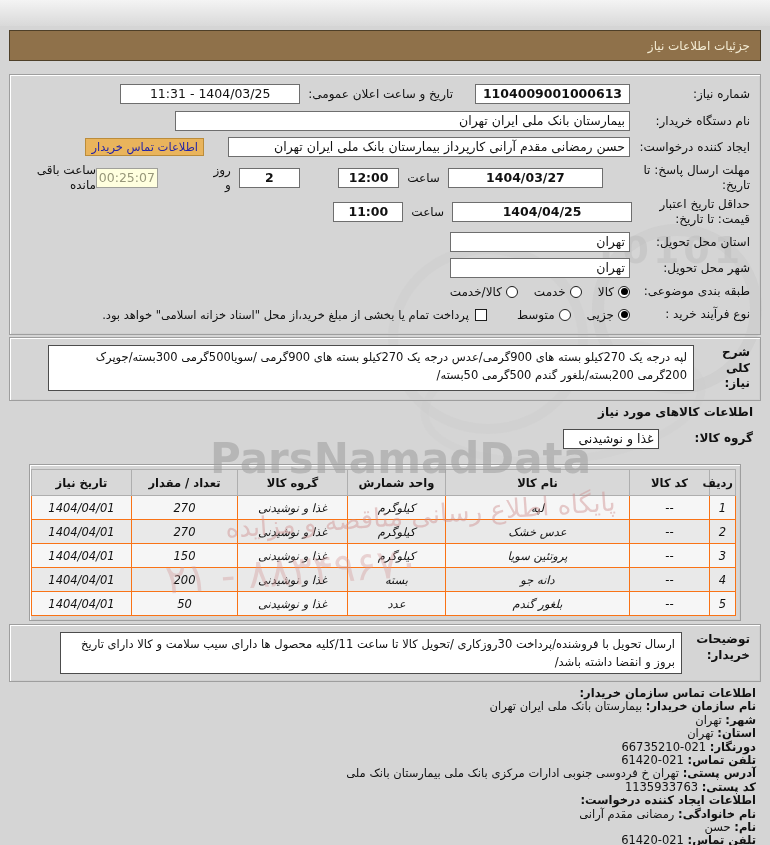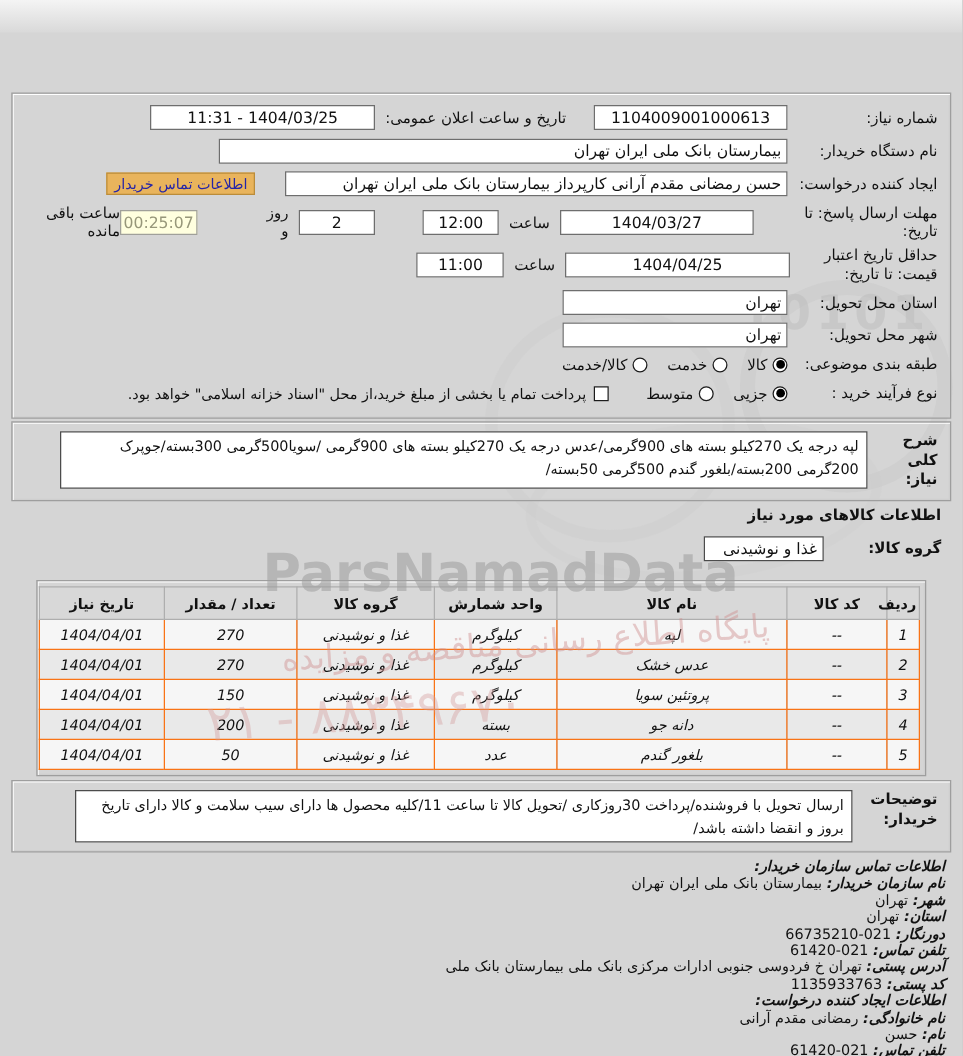--- a/index.html
+++ b/index.html
@@ -14,21 +14,21 @@
   .panel{position:absolute;left:9px;width:752px;border:1px solid #9e9e9e;box-sizing:border-box;
          box-shadow:inset 1px 1px 0 #ffffff, inset -1px -1px 0 #cfcfcf;z-index:3;}
   .p1{top:74px;height:261px;}
   .p2{top:337px;height:64px;display:flex;align-items:flex-start;padding:7px 10px;}
   .p3{top:624px;height:58px;display:flex;align-items:flex-start;padding:7px 10px;}
   .row{position:absolute;right:10px;left:10px;display:flex;align-items:center;}
   .lbl{flex:0 0 120px;line-height:1.25;}
   .lbl2{line-height:1.25;}
   .val{background:#fff;border:1px solid #6e6e6e;box-sizing:border-box;height:20px;line-height:18px;
        padding:0 4px;overflow:hidden;white-space:nowrap;font-size:12.5px;}
-  .ltr{direction:ltr;text-align:center;}
+  .ltr{direction:ltr;text-align:center;font-weight:bold;}
   .rt{text-align:right;}
   .w155{width:155px}.w150{width:180px}.w70{width:70px}.w455{width:455px}.w402{width:402px}.w96{width:96px}
   .countdown{width:72px;background:#ffffdf;border:1px solid #a0a09a;color:#97977a;height:20px;line-height:18px;
              box-sizing:border-box;text-align:center;direction:ltr;font-size:12.5px;}
   .link{background:#e9b45c;border:1px solid #bb8c3a;color:#2525a8;padding:1px 5px;text-decoration:none;
         font-size:11.5px;white-space:nowrap;}
   .radio{display:inline-block;width:12px;height:12px;border-radius:50%;background:#fff;border:1.5px solid #1c1c1c;
          margin-left:4px;vertical-align:-2px;position:relative;box-sizing:border-box;}
   .radio.on::after{content:"";position:absolute;top:1.5px;left:1.5px;right:1.5px;bottom:1.5px;background:#000;border-radius:50%;}
   .checkbox{display:inline-block;width:12px;height:12px;background:#fff;border:1.5px solid #1c1c1c;
@@ -43,21 +43,21 @@
   .tablebox{top:464px;left:29px;width:712px;padding:4px;position:absolute;border:1px solid #9e9e9e;
             box-shadow:inset 1px 1px 0 #ffffff, inset -1px -1px 0 #cfcfcf;box-sizing:border-box;z-index:3;background:transparent;}
   table.goods{width:100%;border-collapse:collapse;table-layout:fixed;font-size:11.5px;}
   table.goods th{background:#d8d8d8;border:1px solid #aeaeae;font-weight:bold;height:25px;padding:0 2px;}
   table.goods td{background:#f6f6f6;border:1px solid #f97316;height:23px;text-align:center;padding:0 2px;
                  overflow:hidden;white-space:nowrap;font-style:italic;}
   table.goods tr.alt td{background:#e9e9e9;}
   td.ltrcell{direction:ltr;}
   
   .contact{position:absolute;top:687px;right:14px;left:10px;font-size:11.5px;line-height:13.4px;z-index:3;}
-  .cline .cl-label{font-weight:bold;font-style:italic;}
+  .cline .cl-label{font-weight:bold;}
   
   .wm{position:absolute;pointer-events:none;}
   .wm-circ1{top:224px;left:592px;width:146px;height:146px;border:12px solid #c5c5c5;border-radius:50%;opacity:.4;z-index:1;}
   .wm-circ2{top:244px;left:388px;width:180px;height:170px;border:10px solid #c9c9c9;border-radius:50%;opacity:.3;z-index:1;}
   .wm-ellipse{top:338px;left:420px;width:270px;height:110px;border:8px solid #cccccc;border-radius:50%;
               transform:rotate(-6deg);opacity:.25;z-index:1;}
   .wm-digits{top:228px;left:592px;font-size:38px;font-weight:bold;color:#bdbdbd;opacity:.5;z-index:1;
              direction:ltr;letter-spacing:4px;}
   .wm-brand{top:434px;left:210px;font-size:42px;font-weight:bold;color:#9e9e9e;opacity:.55;z-index:7;
             direction:ltr;font-family:"DejaVu Sans","Liberation Sans",sans-serif;}
@@ -70,20 +70,23 @@
 <body>
 
 <div class="screen">
   <div class="topstrip"></div>
 
   <div class="wm wm-circ1"></div>
   <div class="wm wm-circ2"></div>
   <div class="wm wm-ellipse"></div>
   <div class="wm wm-digits">10101</div>
 
+  <div class="titlebar">
+    <span>جزئیات اطلاعات نیاز</span>
+  </div>
 
   <div class="panel p1">
     <div class="row" style="top:9px;">
       <span class="lbl">شماره نیاز:</span>
       <span class="val ltr w155">1104009001000613</span>
       <span class="lbl2" style="margin-right:22px;">تاریخ و ساعت اعلان عمومی:</span>
       <span class="val w150" style="margin-right:8px;text-align:center;">1404/03/25 - 11:31</span>
     </div>
 
     <div class="row" style="top:36px;">

